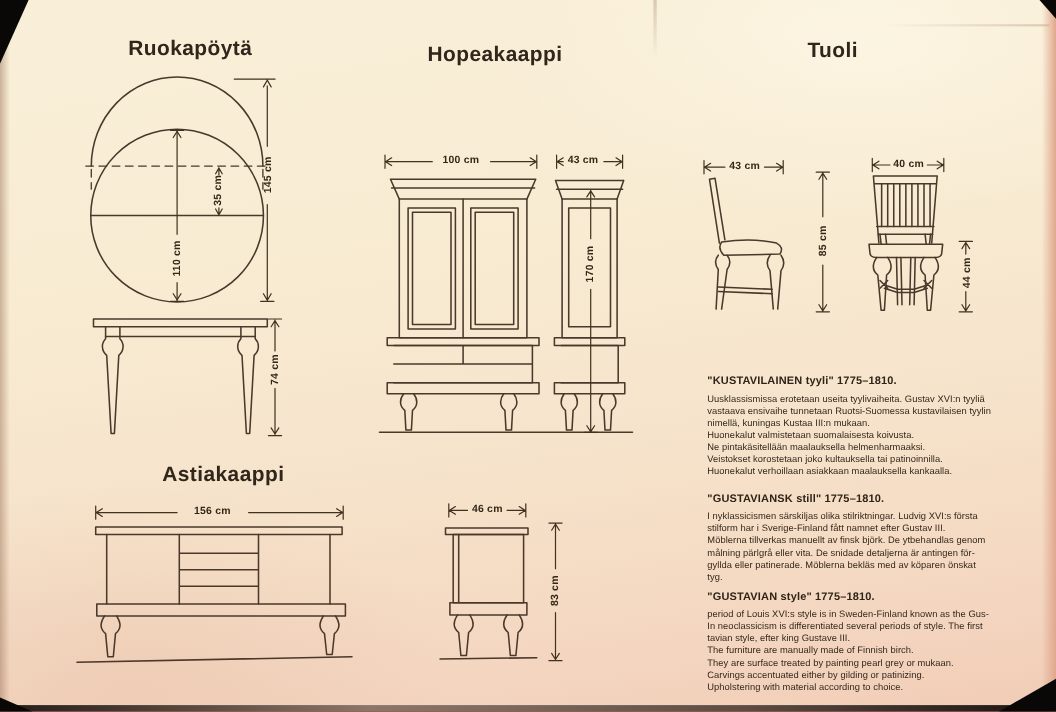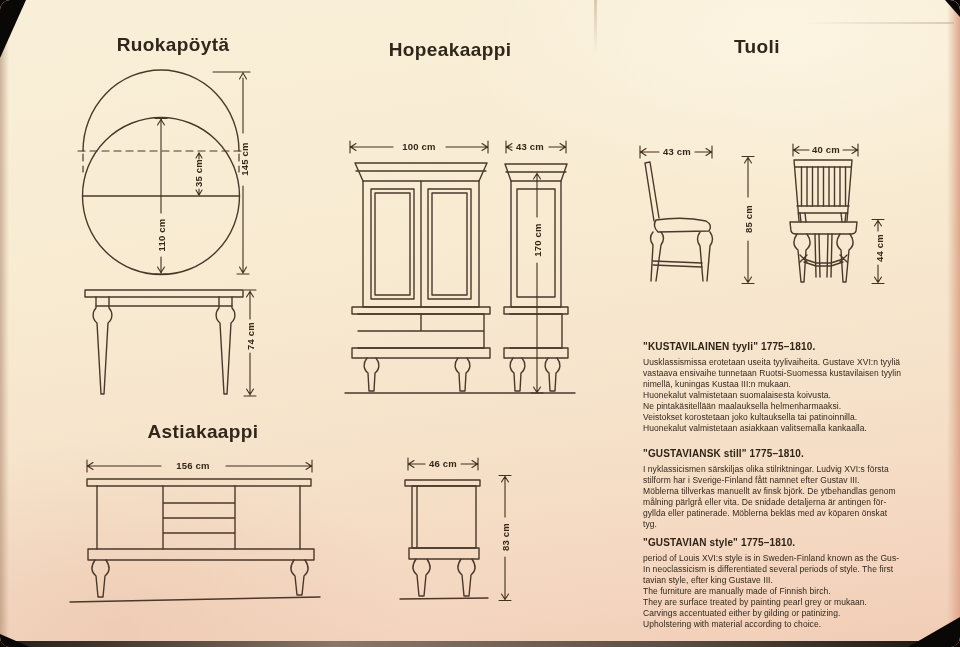--- a/index.html
+++ b/index.html
@@ -1,18 +1,18 @@
 <!DOCTYPE html>
 <html><head>
 <meta charset="utf-8">
 <style>
   * { margin:0; padding:0; box-sizing:border-box; }
   html,body { width:960px; height:647px; overflow:hidden; }
   body { font-family:"Liberation Sans","DejaVu Sans",sans-serif; background:#0a0806; }
-  .photo { position:relative; width:960px; height:647px; background:#ef4444; overflow:hidden;border-radius:10px; }
+  .photo { position:relative; width:960px; height:647px; background:#ef4444; overflow:hidden; }
   .paper {
     position:absolute; inset:0;
     background:
       radial-gradient(ellipse 560px 260px at 82% 6%, rgba(255,252,238,0.5), rgba(255,252,238,0) 60%),
       radial-gradient(ellipse 500px 300px at 12% 96%, rgba(214,150,125,0.18), rgba(214,150,125,0) 60%),
       linear-gradient(172deg, #f9efd8 0%, #f8ebd2 38%, #f6e2ca 64%, #f4d6c0 86%, #f1ccb6 100%);
   }
   .edge-left { position:absolute; left:0; top:0; width:9px; height:100%;
     background:linear-gradient(to right, rgba(166,130,104,0.55), rgba(166,130,104,0)); }
   .edge-right { position:absolute; right:0; top:0; width:13px; height:100%;
@@ -179,27 +179,27 @@
   <span class="dim" style="left:826px; top:149px;">40 cm</span>
   <span class="dim rot" style="left:879px; top:248px;">44 cm</span>
 
   <span class="dim" style="left:193px; top:465px;">156 cm</span>
   <span class="dim" style="left:443px; top:463px;">46 cm</span>
   <span class="dim rot" style="left:505px; top:537px;">83 cm</span>
 
   <div class="text-col">
     <div class="tblock" style="top:341px;">
       <div class="ttitle">"KUSTAVILAINEN tyyli" 1775–1810.</div>
-      <div class="tline">Uusklassismissa erotetaan useita tyylivaiheita.  Gustave XVI:n tyyliä</div>
+      <div class="tline">Uusklassismissa erotetaan useita tyylivaiheita.  Gustav XVI:n tyyliä</div>
       <div class="tline">vastaava ensivaihe tunnetaan Ruotsi-Suomessa kustavilaisen tyylin</div>
       <div class="tline">nimellä, kuningas Kustaa III:n mukaan.</div>
       <div class="tline">Huonekalut valmistetaan suomalaisesta koivusta.</div>
       <div class="tline">Ne pintakäsitellään maalauksella helmenharmaaksi.</div>
       <div class="tline">Veistokset korostetaan joko kultauksella tai patinoinnilla.</div>
-      <div class="tline">Huonekalut valmistetaan asiakkaan valitsemalla kankaalla.</div>
+      <div class="tline">Huonekalut verhoillaan asiakkaan maalauksella kankaalla.</div>
     </div>
     <div class="tblock" style="top:448px;">
       <div class="ttitle">"GUSTAVIANSK still" 1775–1810.</div>
       <div class="tline">I nyklassicismen särskiljas olika stilriktningar.  Ludvig XVI:s första</div>
       <div class="tline">stilform har i Sverige-Finland fått namnet efter Gustav III.</div>
       <div class="tline">Möblerna tillverkas manuellt av finsk björk.  De ytbehandlas genom</div>
       <div class="tline">målning pärlgrå eller vita.  De snidade detaljerna är antingen för-</div>
       <div class="tline">gyllda eller patinerade.  Möblerna bekläs med av köparen önskat</div>
       <div class="tline">tyg.</div>
     </div>

